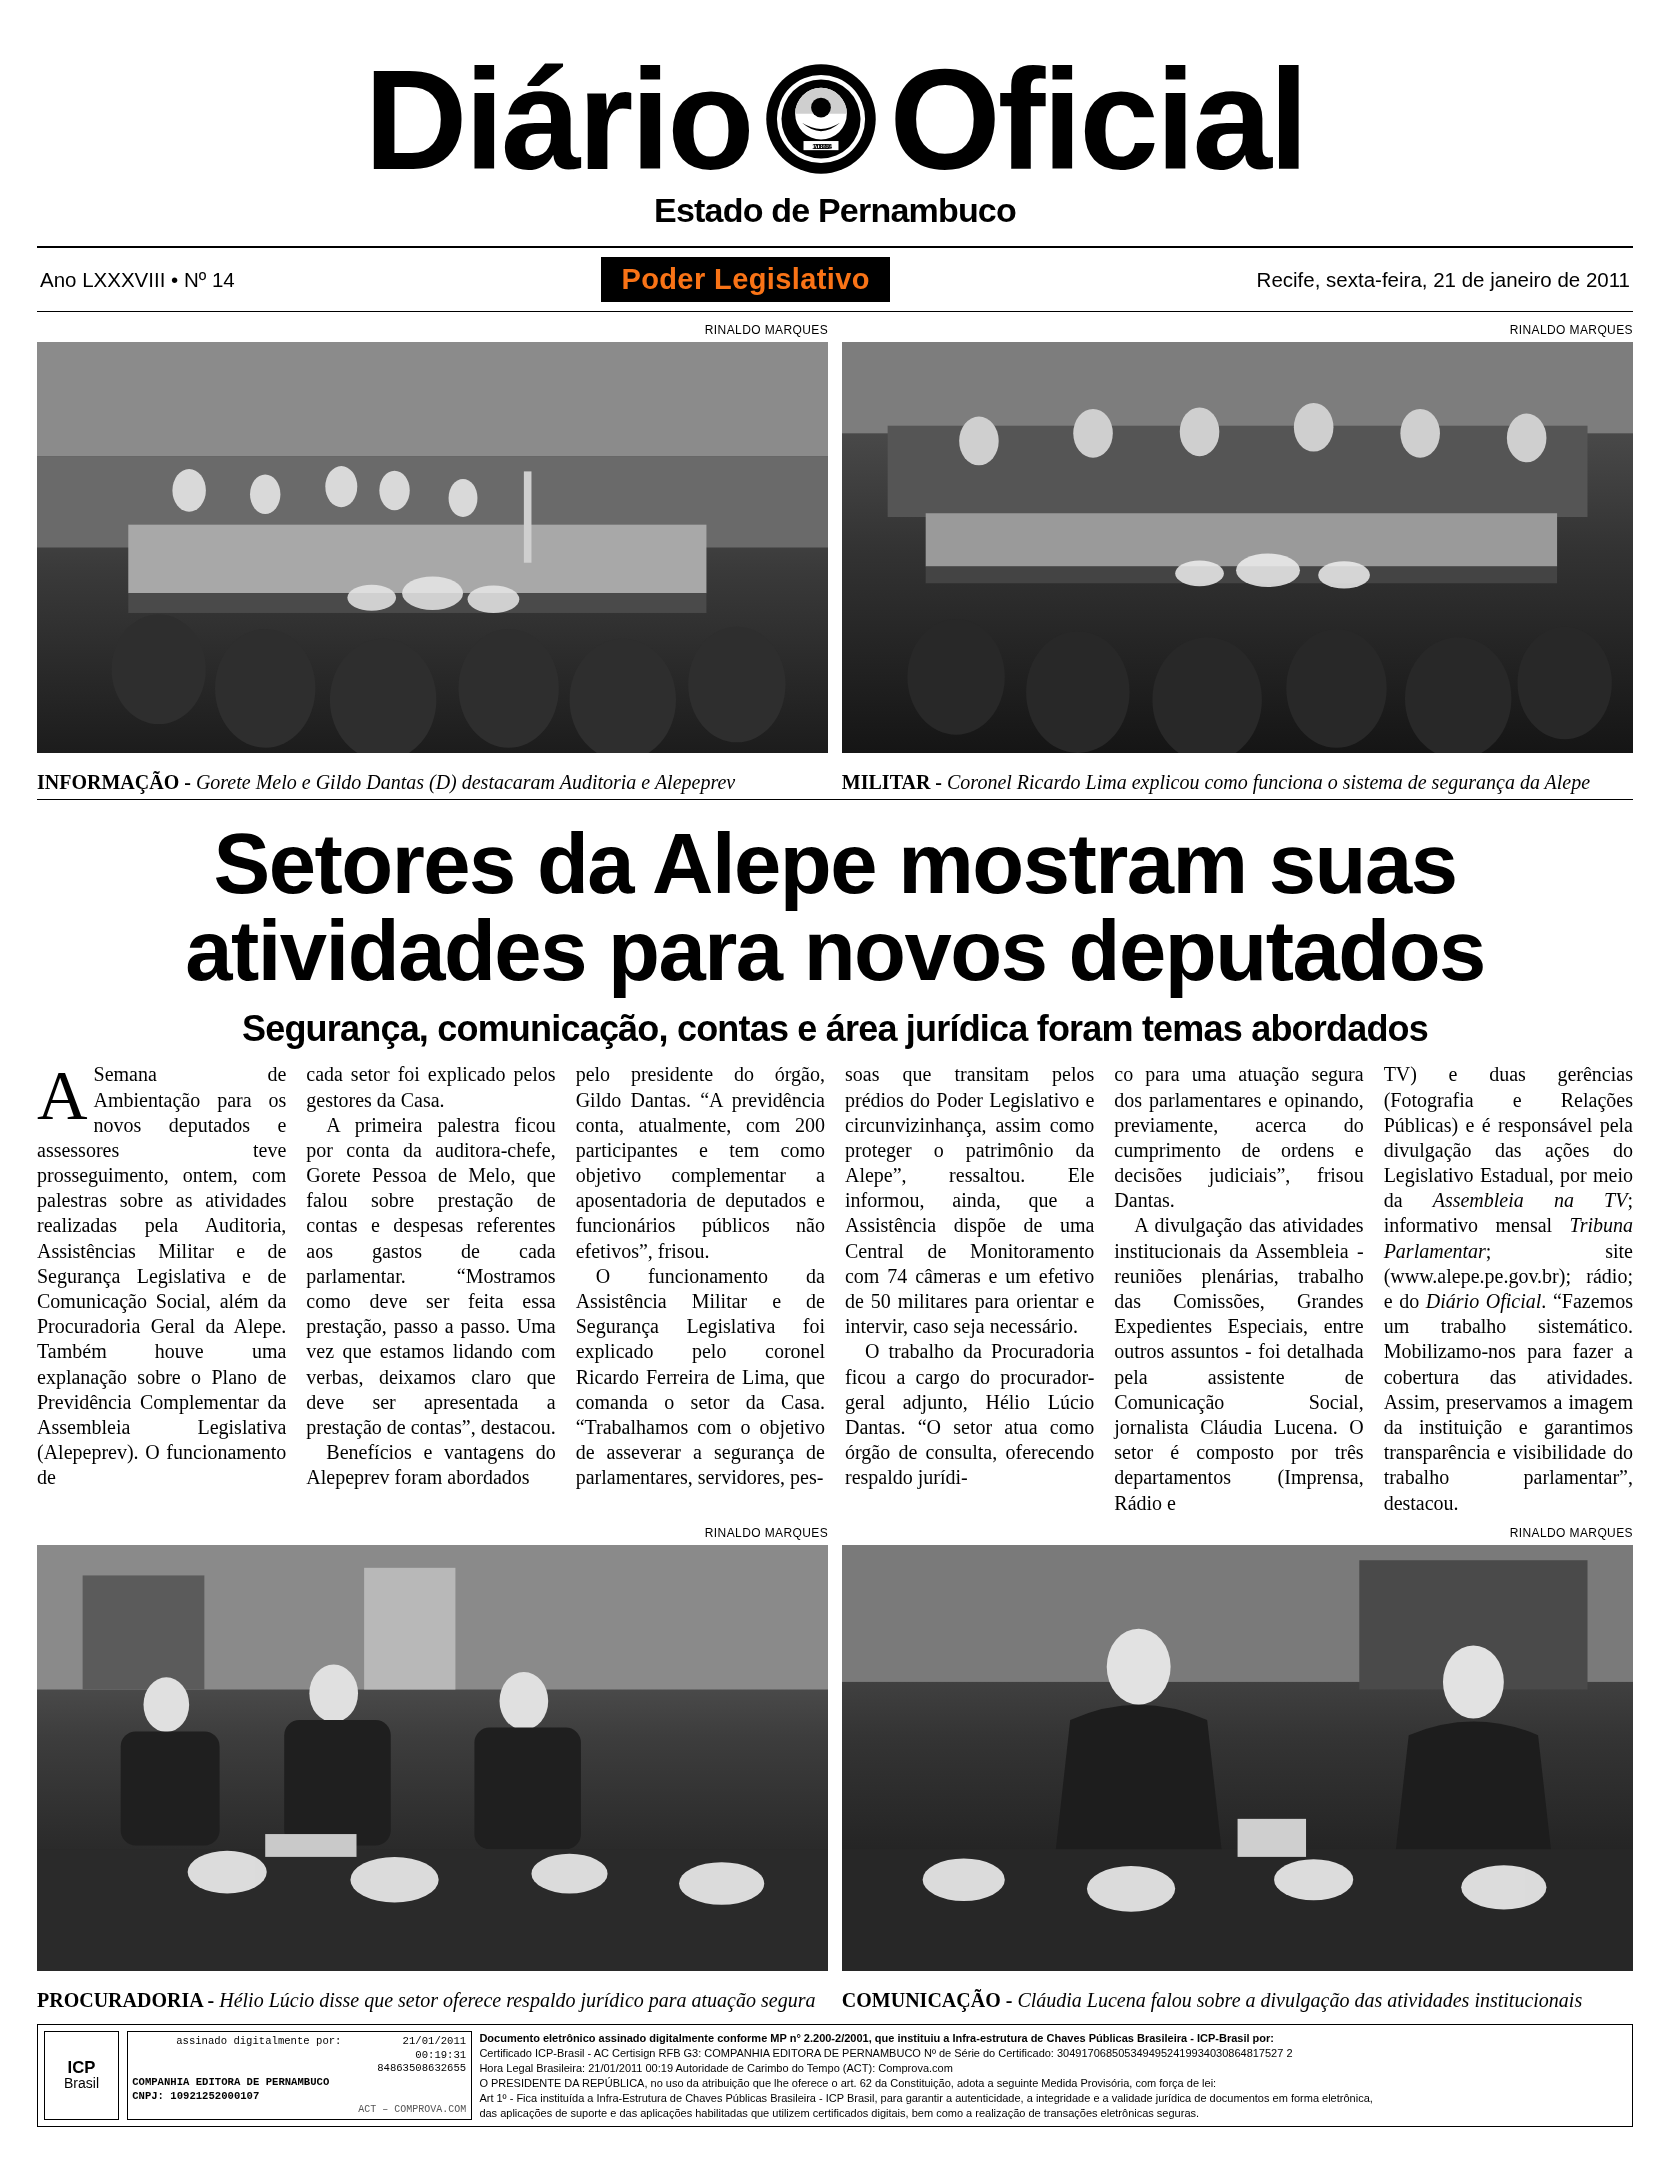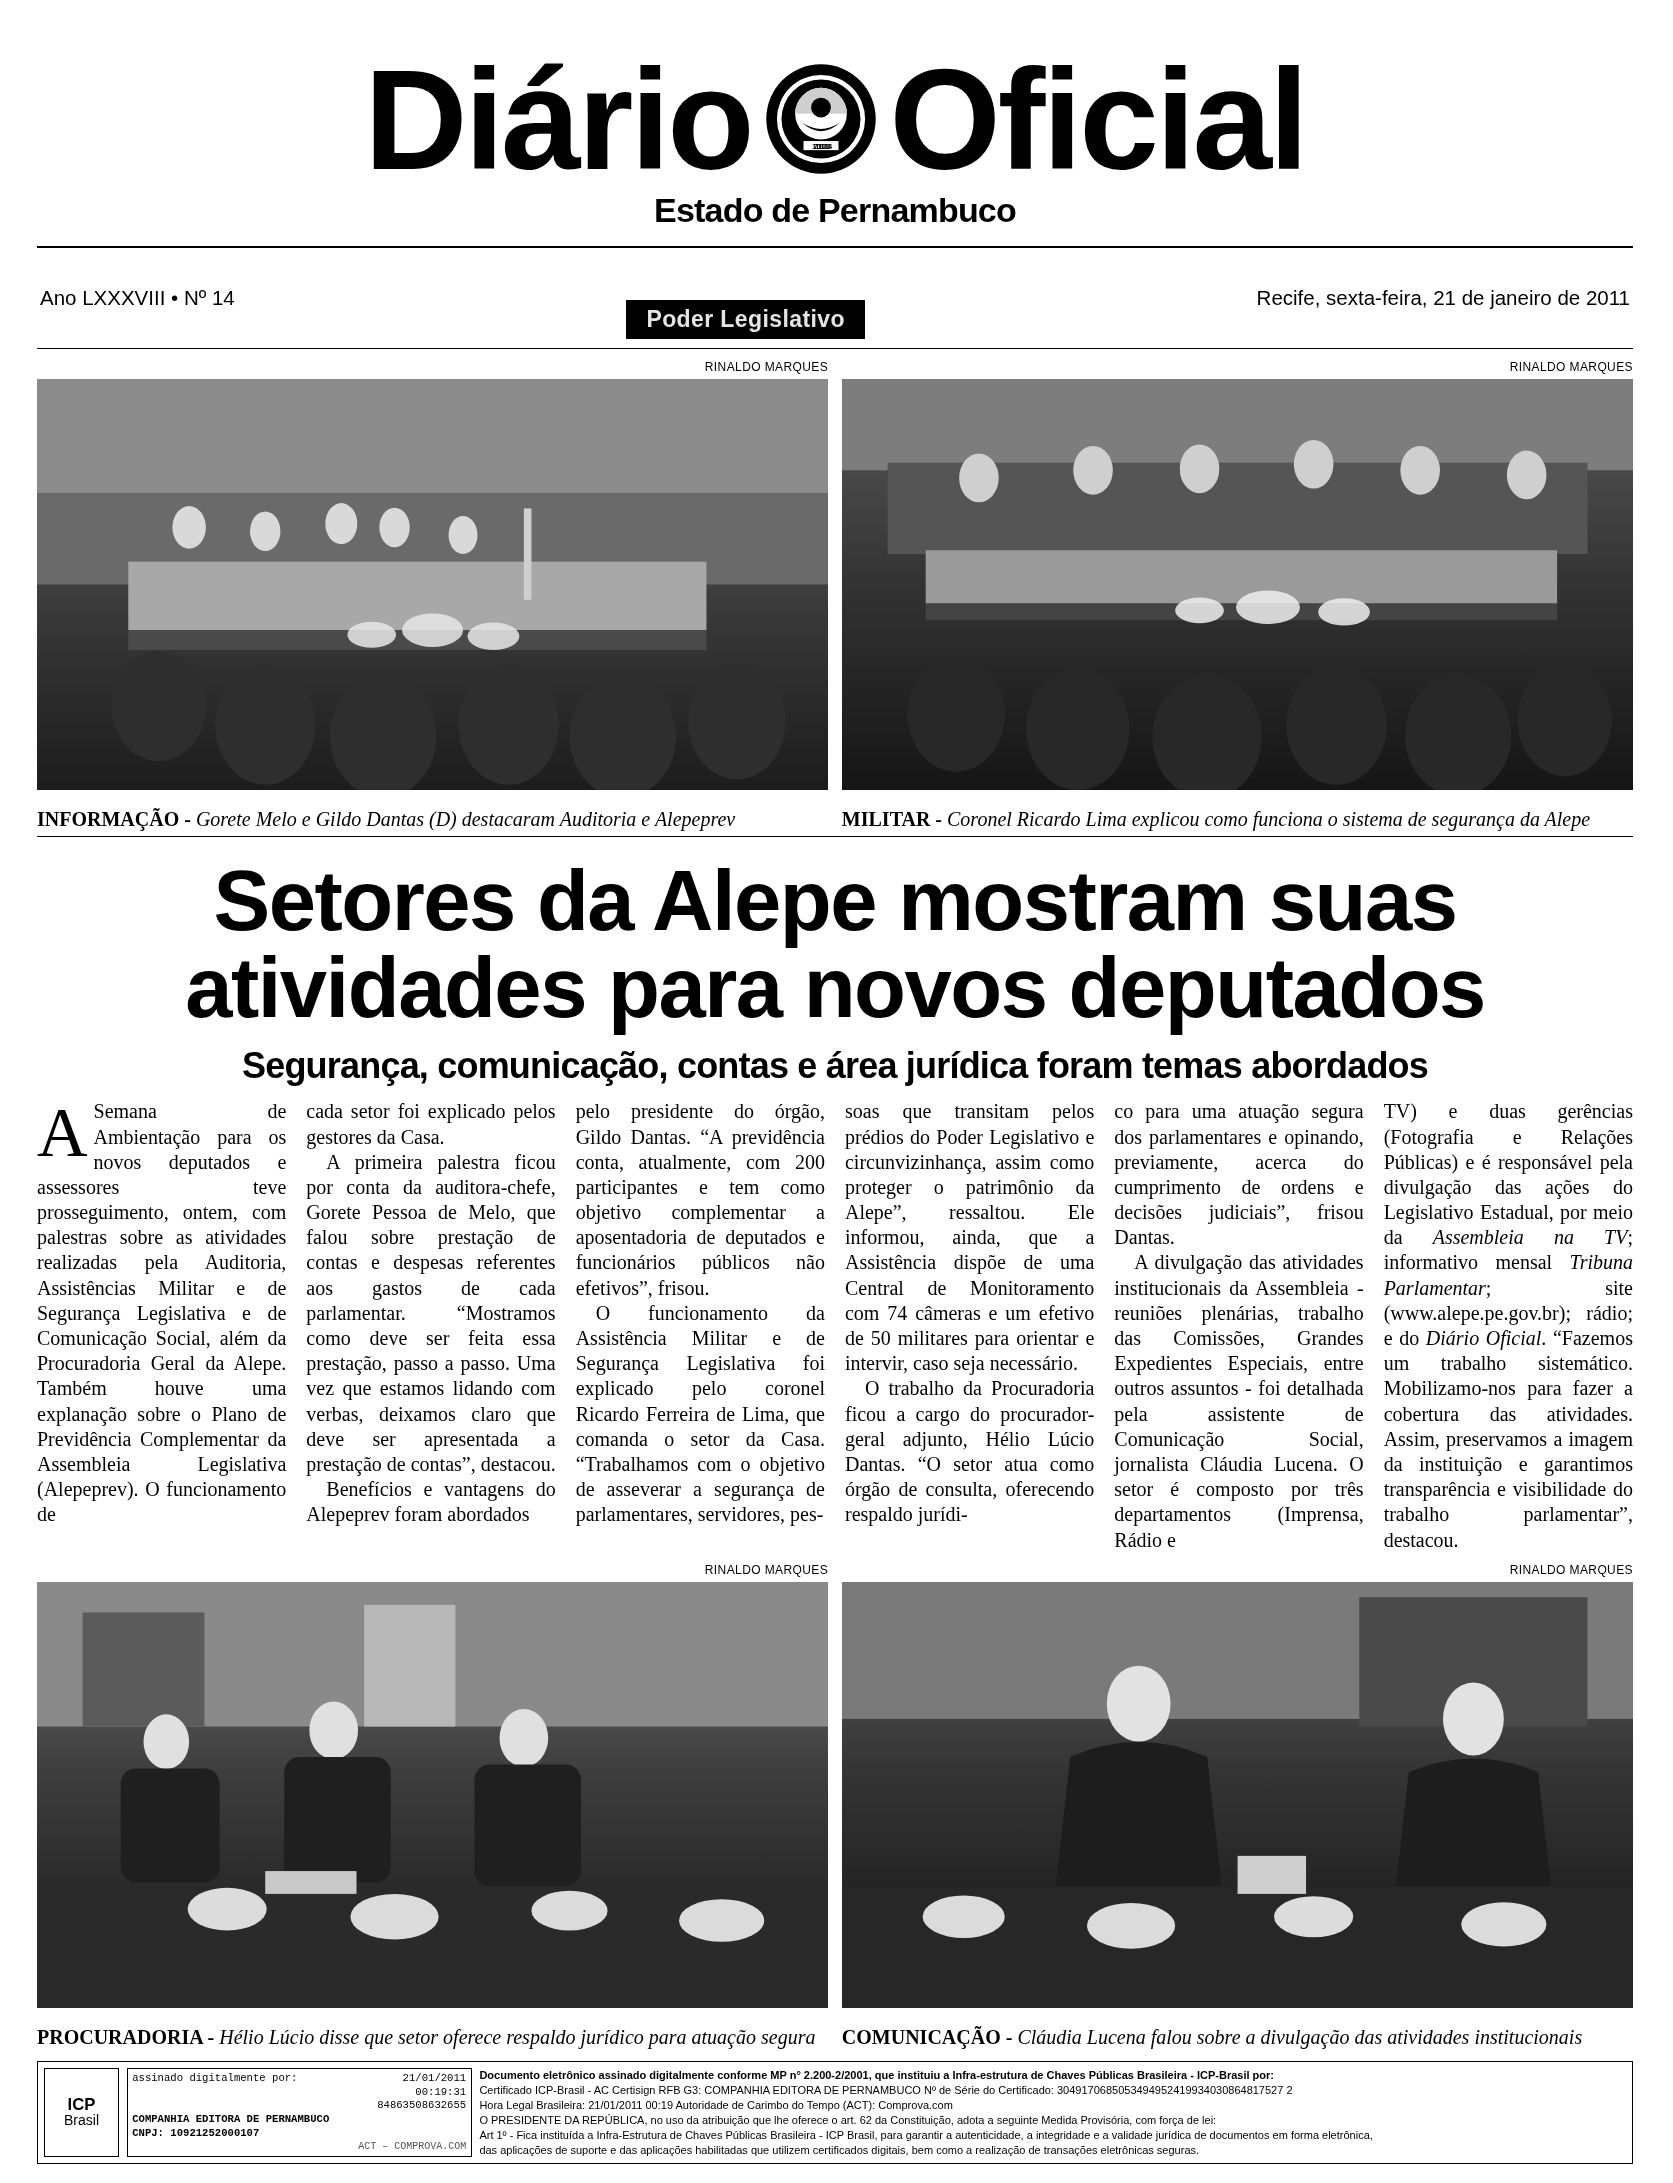--- a/index.html
+++ b/index.html
@@ -70,26 +70,25 @@
     align-items: center;
     justify-content: space-between;
     font-family: "Liberation Sans", sans-serif;
     font-size: 20.5px;
     padding: 9px 3px 9px 3px;
   }
   .infobar .left { white-space: nowrap; }
   .infobar .right { white-space: nowrap; }
   .badge {
     background: #000;
-    color: #e5e5e5;
+    color: #f97316;
     font-weight: bold;
-    font-size: 23px;
+    font-size: 29px;
     padding: 5.3px 20px 6.8px 20px;
     letter-spacing: 0.4px;
-    margin-top: 43px;
   }
   .rule-below-info {
     border-top: 1.5px solid #000;
   }
 
   
   .photo-row {
     display: flex;
     gap: 13.7px;
     margin-top: 10.6px;
@@ -207,20 +206,21 @@
     line-height: 1.25;
     padding: 3px 4.6px;
     display: flex;
     flex-direction: column;
     justify-content: space-between;
   }
   .sig-top {
     display: flex;
     justify-content: space-between;
     gap: 23px;
+    margin-left: 44px;
   }
   .sig-top .lft { font-size: 10.6px; }
   .sig-top .rgt { text-align: right; font-size: 10.6px; }
   .sig-mid { font-weight: bold; font-size: 10.6px; }
   .sig-bot { text-align: right; font-size: 10px; color: #555; }
   .legal {
     flex: 1 1 auto;
     font-family: "Liberation Sans", sans-serif;
     font-size: 11px;
     line-height: 1.35;

